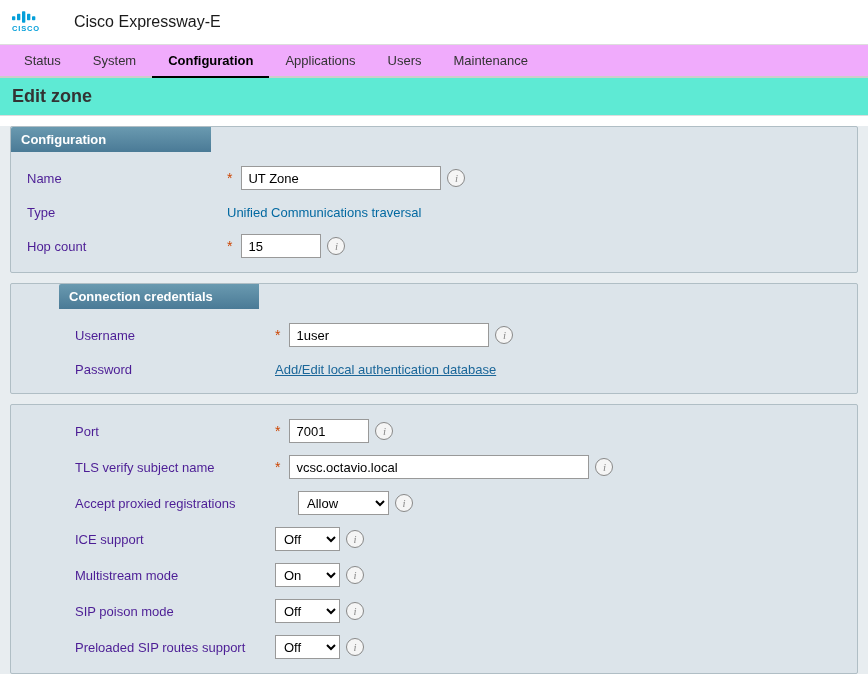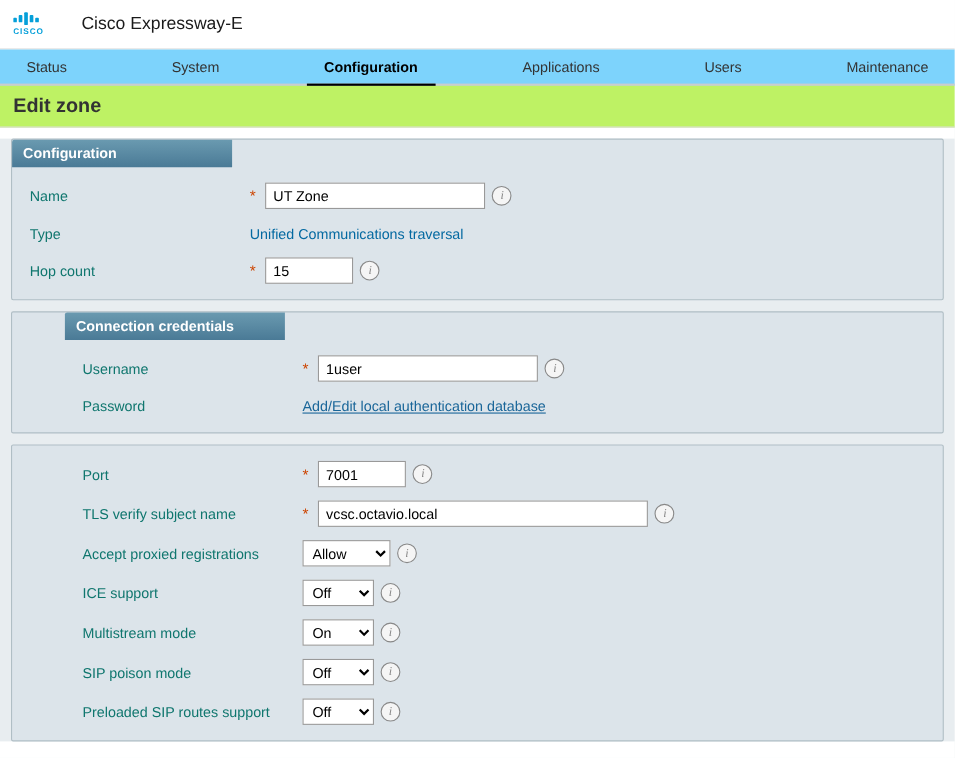--- a/index.html
+++ b/index.html
@@ -5,38 +5,38 @@
     * { box-sizing: border-box; margin: 0; padding: 0; }
     body { font-family: Arial, sans-serif; font-size: 13px; color: #333; background: #fff; }
 
     
     .header { display: flex; align-items: center; padding: 8px 12px; background: #fff; border-bottom: 1px solid #ddd; }
     .cisco-logo { display: flex; flex-direction: column; margin-right: 12px; }
     .cisco-logo svg { width: 50px; height: 28px; }
     .app-title { font-size: 16px; color: #1a1a1a; font-weight: normal; }
 
     
-    .nav { display: flex; background: #7dd3fc; border-bottom: 2px solid #ccc; padding: 0 8px; justify-content: space-between; }
+    .nav { display: flex; background: #f0abfc; border-bottom: 2px solid #ccc; padding: 0 8px; }
     .nav-item { padding: 8px 16px; cursor: pointer; font-size: 13px; color: #333; text-decoration: none; }
     .nav-item.active { font-weight: bold; color: #000; border-bottom: 2px solid #000; margin-bottom: -2px; }
 
     
-    .page-title { padding: 8px 12px; font-size: 18px; font-weight: bold; background: #bef264; border-bottom: 1px solid #ddd; }
+    .page-title { padding: 8px 12px; font-size: 18px; font-weight: bold; background: #5eead4; border-bottom: 1px solid #ddd; }
 
     
     .content { padding: 0; background: #e8edf0; }
 
     
     .section { margin: 10px; background: #dce4ea; border: 1px solid #b0bec5; border-radius: 2px; }
     .section-header { background: linear-gradient(to bottom, #6a9ab0, #4a7a96); color: white; padding: 5px 10px; font-size: 13px; font-weight: bold; display: inline-block; min-width: 200px; border-radius: 2px 0 0 0; }
     .section-body { padding: 8px 0; }
 
     
     .form-row { display: flex; align-items: center; padding: 6px 16px; min-height: 32px; }
-    .form-label { width: 200px; color: #0f766e; font-size: 13px; }
+    .form-label { width: 200px; color: #4c1d95; font-size: 13px; }
     .form-value { display: flex; align-items: center; gap: 6px; flex: 1; }
     .required-star { color: #cc4400; margin-right: 3px; font-size: 14px; }
 
     
     input[type="text"] { border: 1px solid #999; padding: 3px 6px; font-size: 13px; height: 24px; background: #fff; }
     .input-name { width: 200px; }
     .input-hop { width: 80px; }
     .input-username { width: 200px; }
     .input-port { width: 80px; }
     .input-tls { width: 300px; }
@@ -45,21 +45,21 @@
     .info-icon { width: 18px; height: 18px; border-radius: 50%; border: 1px solid #888; color: #888; display: inline-flex; align-items: center; justify-content: center; font-size: 11px; font-style: italic; cursor: pointer; font-family: Georgia, serif; background: #f5f5f5; flex-shrink: 0; }
 
     
     .static-text { font-size: 13px; color: #0369a1; }
 
     
     .link { color: #1a6699; text-decoration: underline; cursor: pointer; font-size: 13px; }
 
     
     select { border: 1px solid #999; padding: 2px 4px; font-size: 13px; height: 24px; background: #fff; cursor: pointer; }
-    .select-allow { width: 80px; }
+    .select-allow { width: 91px; margin-left: 23px; }
     .select-small { width: 65px; }
 
     
     .section + .section { margin-top: 0; padding-left: 48px; }
   </style>
 </head>
 <body>
 
 <div class="header">
   <div class="cisco-logo">

